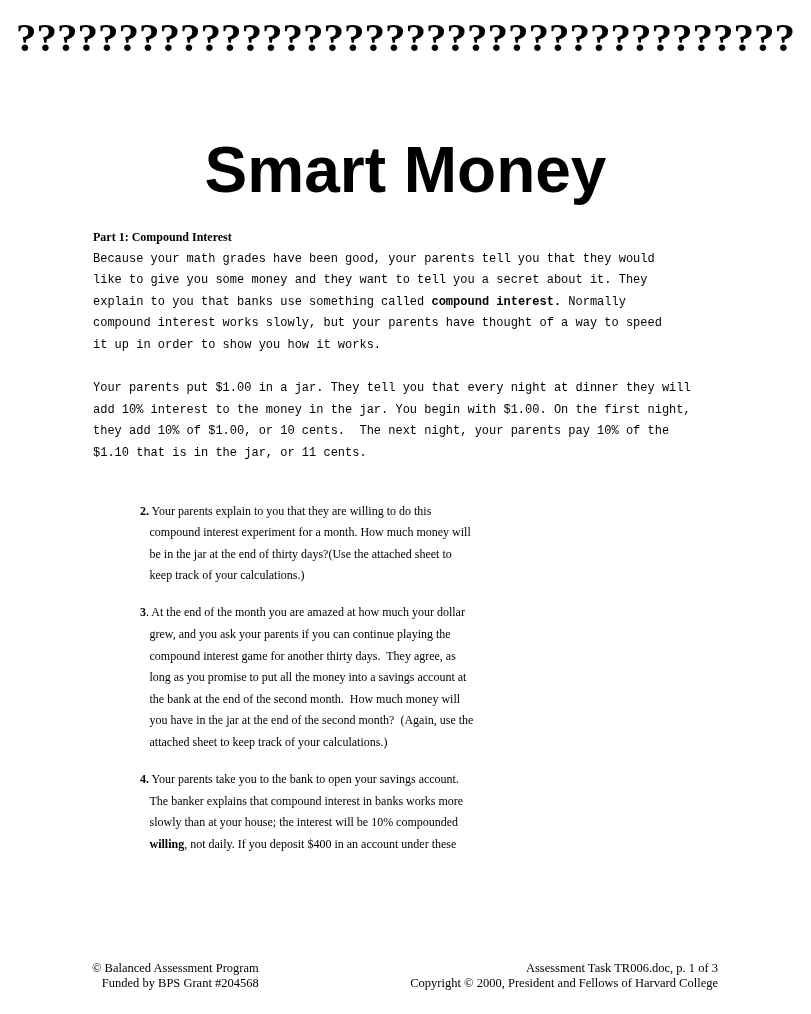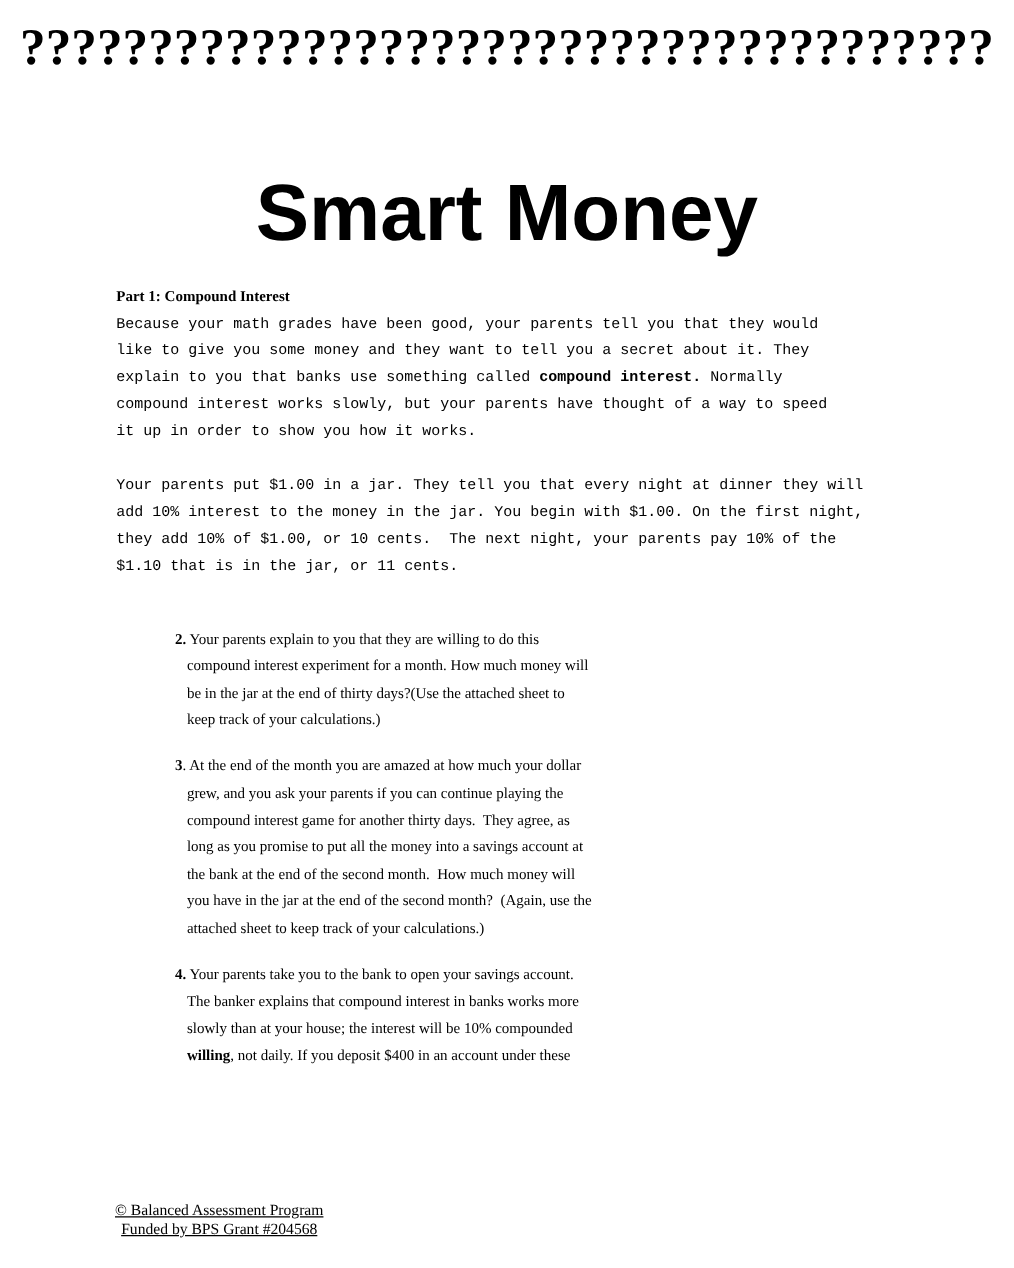--- a/index.html
+++ b/index.html
@@ -47,21 +47,21 @@
   .footer {
     position: absolute;
     top: 961px;
     left: 92px;
     right: 93px;
     display: flex;
     justify-content: space-between;
     font-size: 12.5px;
     line-height: 15px;
   }
-  .footer-left { text-align: center; text-decoration: underline; }
+  .footer-left { text-align: right; }
   .footer-right { text-align: right; }
 </style>
 </head>
 <body>
 
 <div class="page">
 
   <div class="qmark-row">??????????????????????????????????????</div>
 
   <h1 class="doc-title">Smart Money</h1>
@@ -99,15 +99,19 @@
 </span><span class="bold">willing</span><span>, not daily. If you deposit $400 in an account under these</span></div>
     </div>
 
   </div>
 
   <div class="footer">
     <div class="footer-left">
       <div>© Balanced Assessment Program</div>
       <div>Funded by BPS Grant #204568</div>
     </div>
+    <div class="footer-right">
+      <div>Assessment Task TR006.doc, p. 1 of 3</div>
+      <div>Copyright © 2000, President and Fellows of Harvard College</div>
+    </div>
   </div>
 
 </div>
 
 </body></html>

